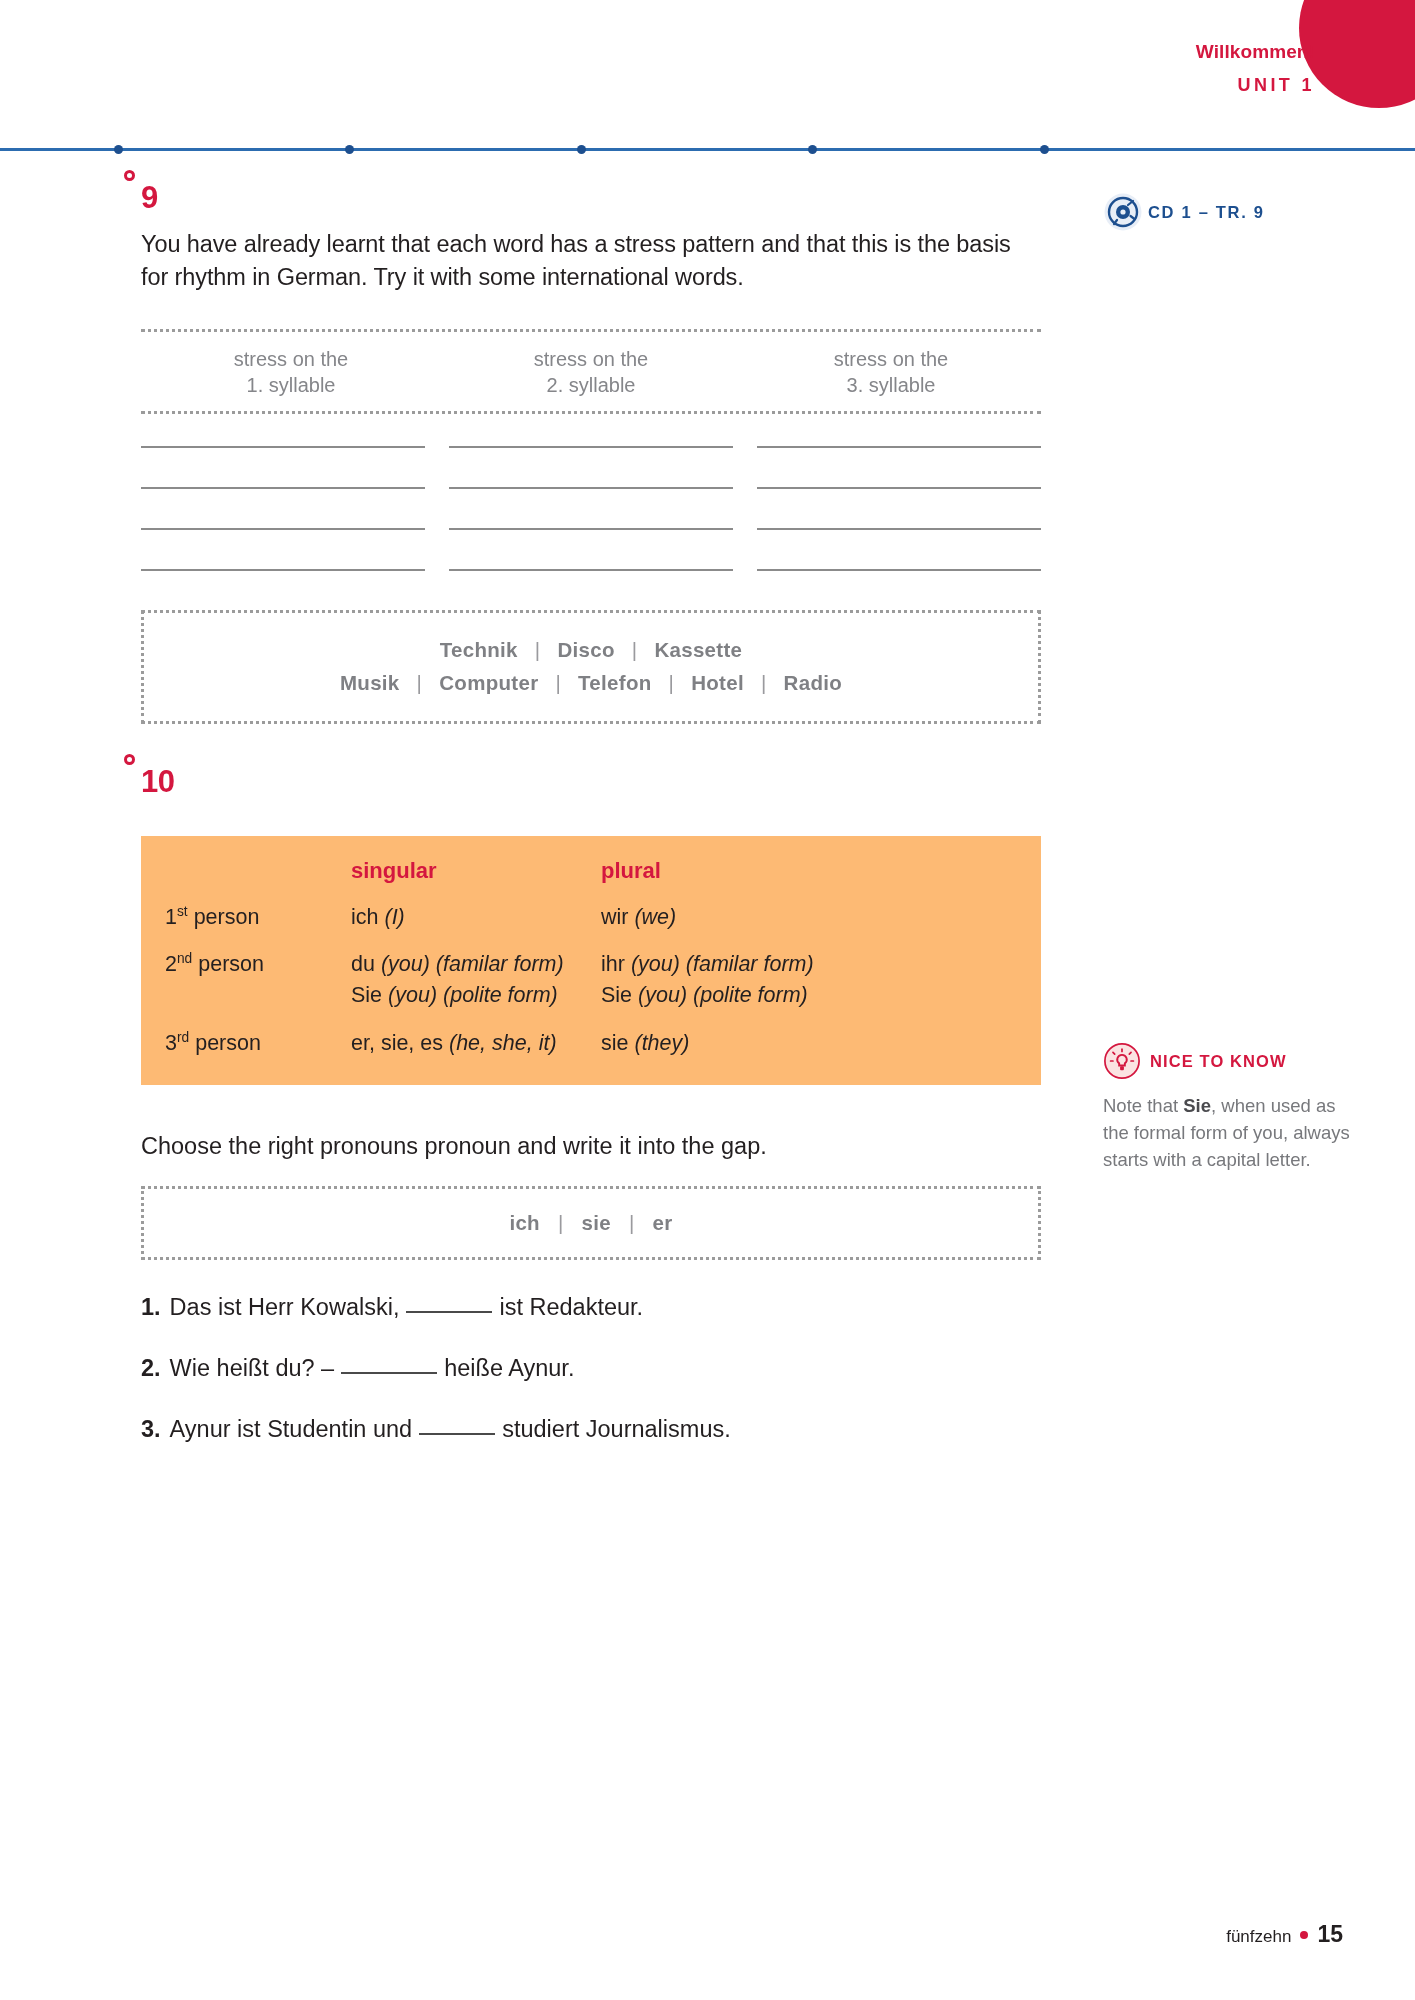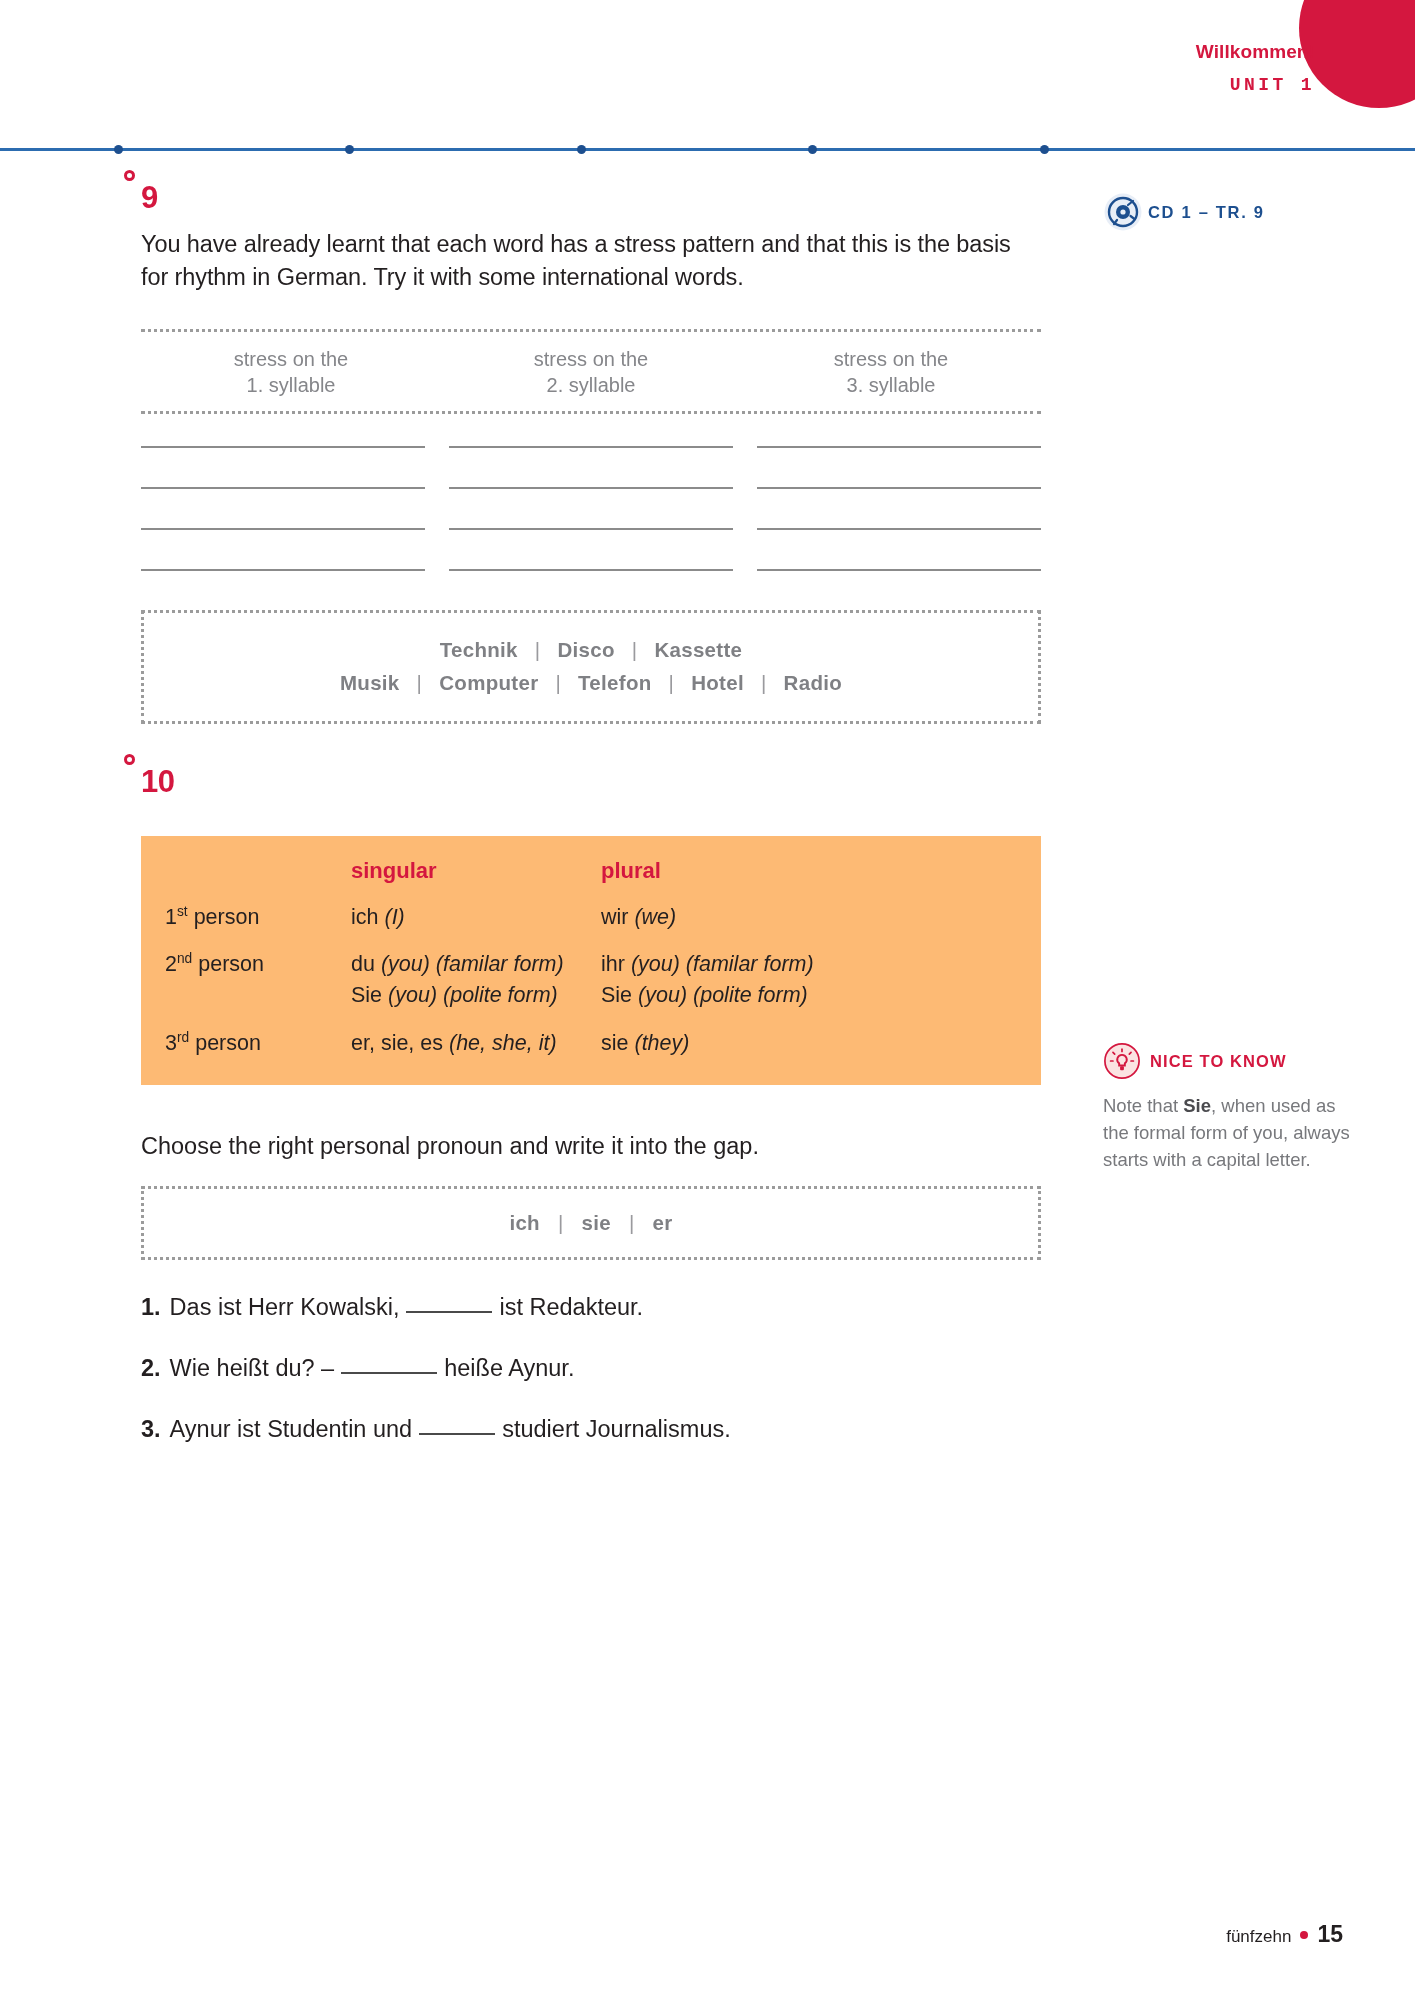--- a/index.html
+++ b/index.html
@@ -39,21 +39,20 @@
     font-weight: 600;
     letter-spacing: 0.1px;
     text-align: right;
   }
   .header-unit {
     color: #d4173f;
     font-size: 18px;
     font-weight: 700;
     letter-spacing: 3.4px;
     margin-top: 14px;
-    font-family: Liberation Mono, monospace;
   }
 
   .rule {
     position: absolute;
     top: 148px;
     left: 0;
     right: 0;
     height: 3px;
     background: #2c6cb0;
   }
@@ -388,21 +387,21 @@
           </div>
           <div class="c2">
             <div>er, sie, es <i>(he, she, it)</i></div>
           </div>
           <div class="c3">
             <div>sie <i>(they)</i></div>
           </div>
         </div>
       </div>
 
-      <div class="prompt">Choose the right personal pronoun and write it into the gap.</div>
+      <div class="prompt">Choose the right pronouns pronoun and write it into the gap.</div>
 
       <div class="chips">
         <span>ich</span>
         <span class="sep">|</span>
         <span>sie</span>
         <span class="sep">|</span>
         <span>er</span>
       </div>
 
       <div class="gap-item">

